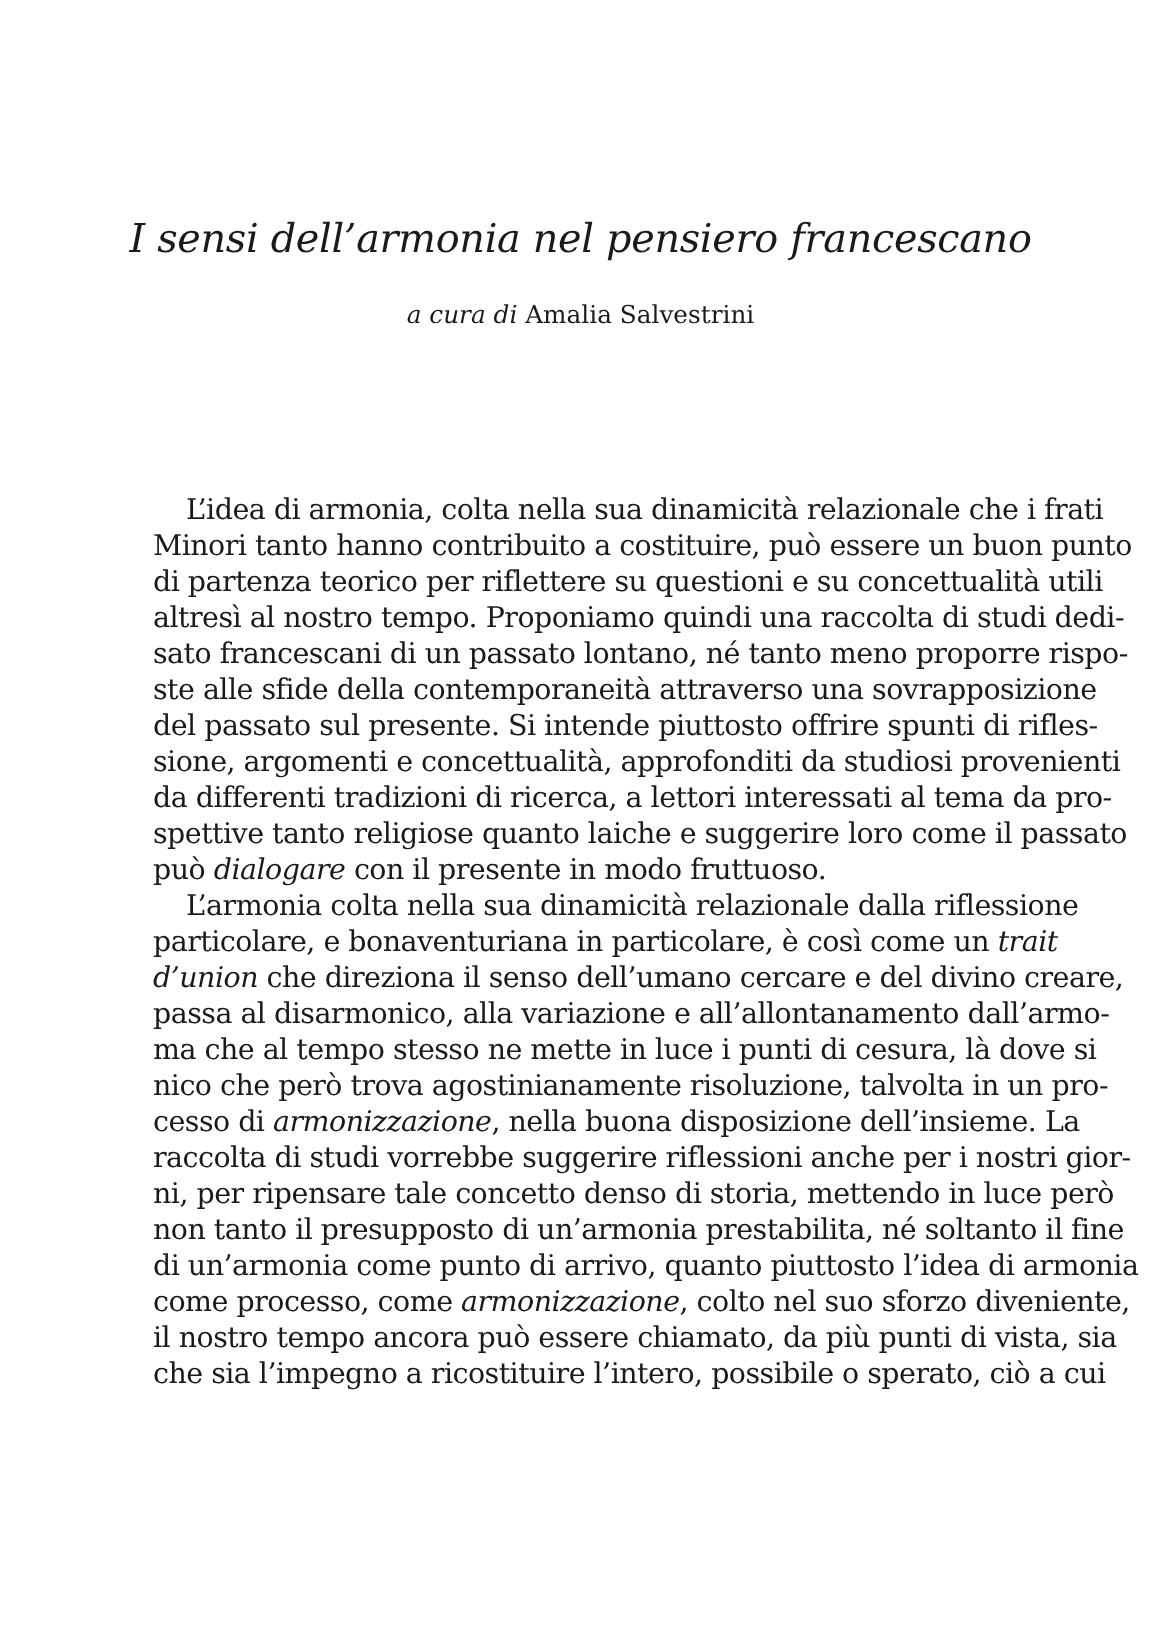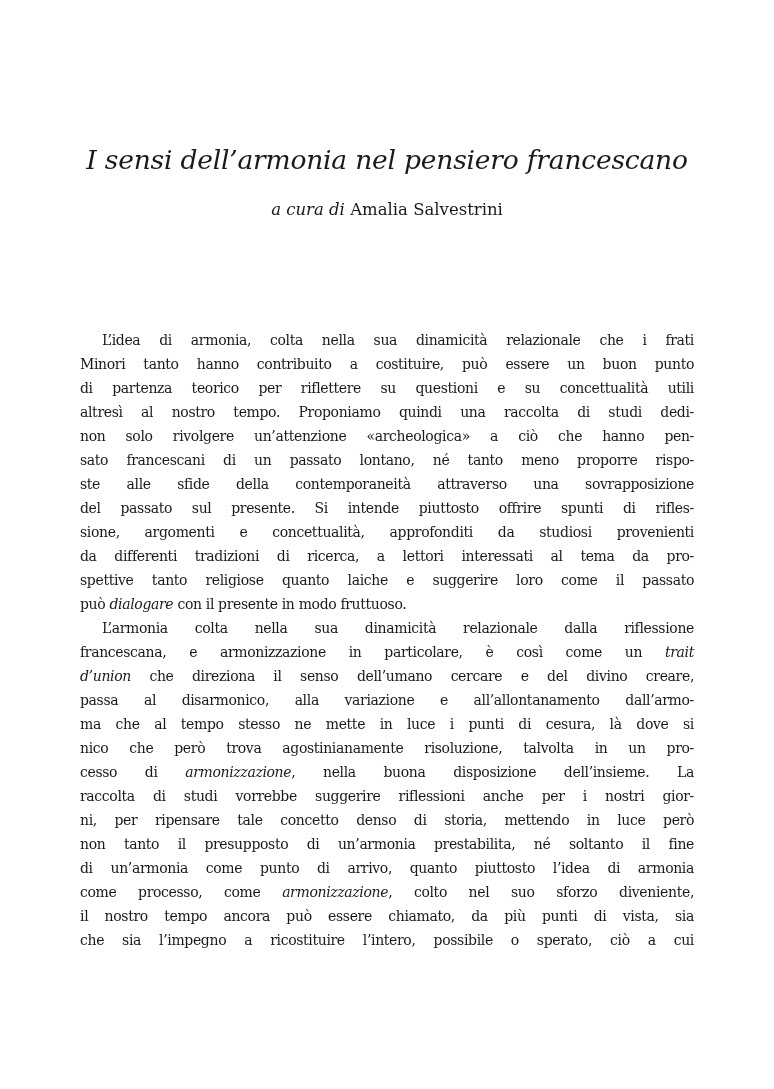--- a/index.html
+++ b/index.html
@@ -5,50 +5,49 @@
   html, body { margin: 0; padding: 0; background: #ffffff; }
   body { width: 774px; height: 1089px; position: relative; overflow: hidden;
          font-family: "DejaVu Serif", "Liberation Serif", serif; color: #1a1a1a; }
   .title { position: absolute; top: 140px; left: 0; width: 774px; text-align: center;
            font-family: "DejaVu Serif", serif; font-style: italic; font-size: 26.5px;
            letter-spacing: -0.2px; color: #1a1a1a; line-height: 40px; }
   .byline { position: absolute; top: 198px; left: 0; width: 774px; text-align: center;
             font-family: "DejaVu Serif", serif; font-size: 16.5px; line-height: 24px; color: #1a1a1a; }
   .byline i { font-style: italic; }
   .body { position: absolute; top: 328px; left: 80px; width: 614px; }
-  .line { display: block; height: 24px; line-height: 24px; font-size: 14px;
-          white-space: nowrap; text-align: justify; text-align-last: justify; letter-spacing: -0.35px; }
+  .line { display: block; height: 24px; line-height: 24px; font-size: 19px;
+          white-space: nowrap; text-align: justify; text-align-last: justify; letter-spacing: -0.35px; margin-left: 22px; }
   .line.last { text-align-last: left; }
   .line.indent { padding-left: 22px; }
   .it { font-style: italic; }
 </style>
 </head>
 <body>
 
 <div class="title">I sensi dell’armonia nel pensiero francescano</div>
 <div class="byline"><i>a cura di</i> <span>Amalia Salvestrini</span></div>
 
 <div class="body" id="body">
     <div>
       <span class="line indent"><span>L’idea di armonia, colta nella sua dinamicità relazionale che i frati</span></span>
       <span class="line"><span>Minori tanto hanno contribuito a costituire, può essere un buon punto</span></span>
       <span class="line"><span>di partenza teorico per riflettere su questioni e su concettualità utili</span></span>
       <span class="line"><span>altresì al nostro tempo. Proponiamo quindi una raccolta di studi dedi-</span></span>
-      <span class="line"><span>non solo rivolgere un’attenzione «archeologica» a ciò che hanno pen-</span></span>
       <span class="line"><span>sato francescani di un passato lontano, né tanto meno proporre rispo-</span></span>
       <span class="line"><span>ste alle sfide della contemporaneità attraverso una sovrapposizione</span></span>
       <span class="line"><span>del passato sul presente. Si intende piuttosto offrire spunti di rifles-</span></span>
       <span class="line"><span>sione, argomenti e concettualità, approfonditi da studiosi provenienti</span></span>
       <span class="line"><span>da differenti tradizioni di ricerca, a lettori interessati al tema da pro-</span></span>
       <span class="line"><span>spettive tanto religiose quanto laiche e suggerire loro come il passato</span></span>
       <span class="line last"><span>può </span><span class="it">dialogare</span><span> con il presente in modo fruttuoso.</span></span>
     </div>
     <div>
       <span class="line indent"><span>L’armonia colta nella sua dinamicità relazionale dalla riflessione</span></span>
-      <span class="line"><span>francescana, e armonizzazione in particolare, è così come un </span><span class="it">trait</span></span>
+      <span class="line"><span>particolare, e bonaventuriana in particolare, è così come un </span><span class="it">trait</span></span>
       <span class="line"><span class="it">d’union</span><span> che direziona il senso dell’umano cercare e del divino creare,</span></span>
       <span class="line"><span>passa al disarmonico, alla variazione e all’allontanamento dall’armo-</span></span>
       <span class="line"><span>ma che al tempo stesso ne mette in luce i punti di cesura, là dove si</span></span>
       <span class="line"><span>nico che però trova agostinianamente risoluzione, talvolta in un pro-</span></span>
       <span class="line"><span>cesso di </span><span class="it">armonizzazione</span><span>, nella buona disposizione dell’insieme. La</span></span>
       <span class="line"><span>raccolta di studi vorrebbe suggerire riflessioni anche per i nostri gior-</span></span>
       <span class="line"><span>ni, per ripensare tale concetto denso di storia, mettendo in luce però</span></span>
       <span class="line"><span>non tanto il presupposto di un’armonia prestabilita, né soltanto il fine</span></span>
       <span class="line"><span>di un’armonia come punto di arrivo, quanto piuttosto l’idea di armonia</span></span>
       <span class="line"><span>come processo, come </span><span class="it">armonizzazione</span><span>, colto nel suo sforzo diveniente,</span></span>

